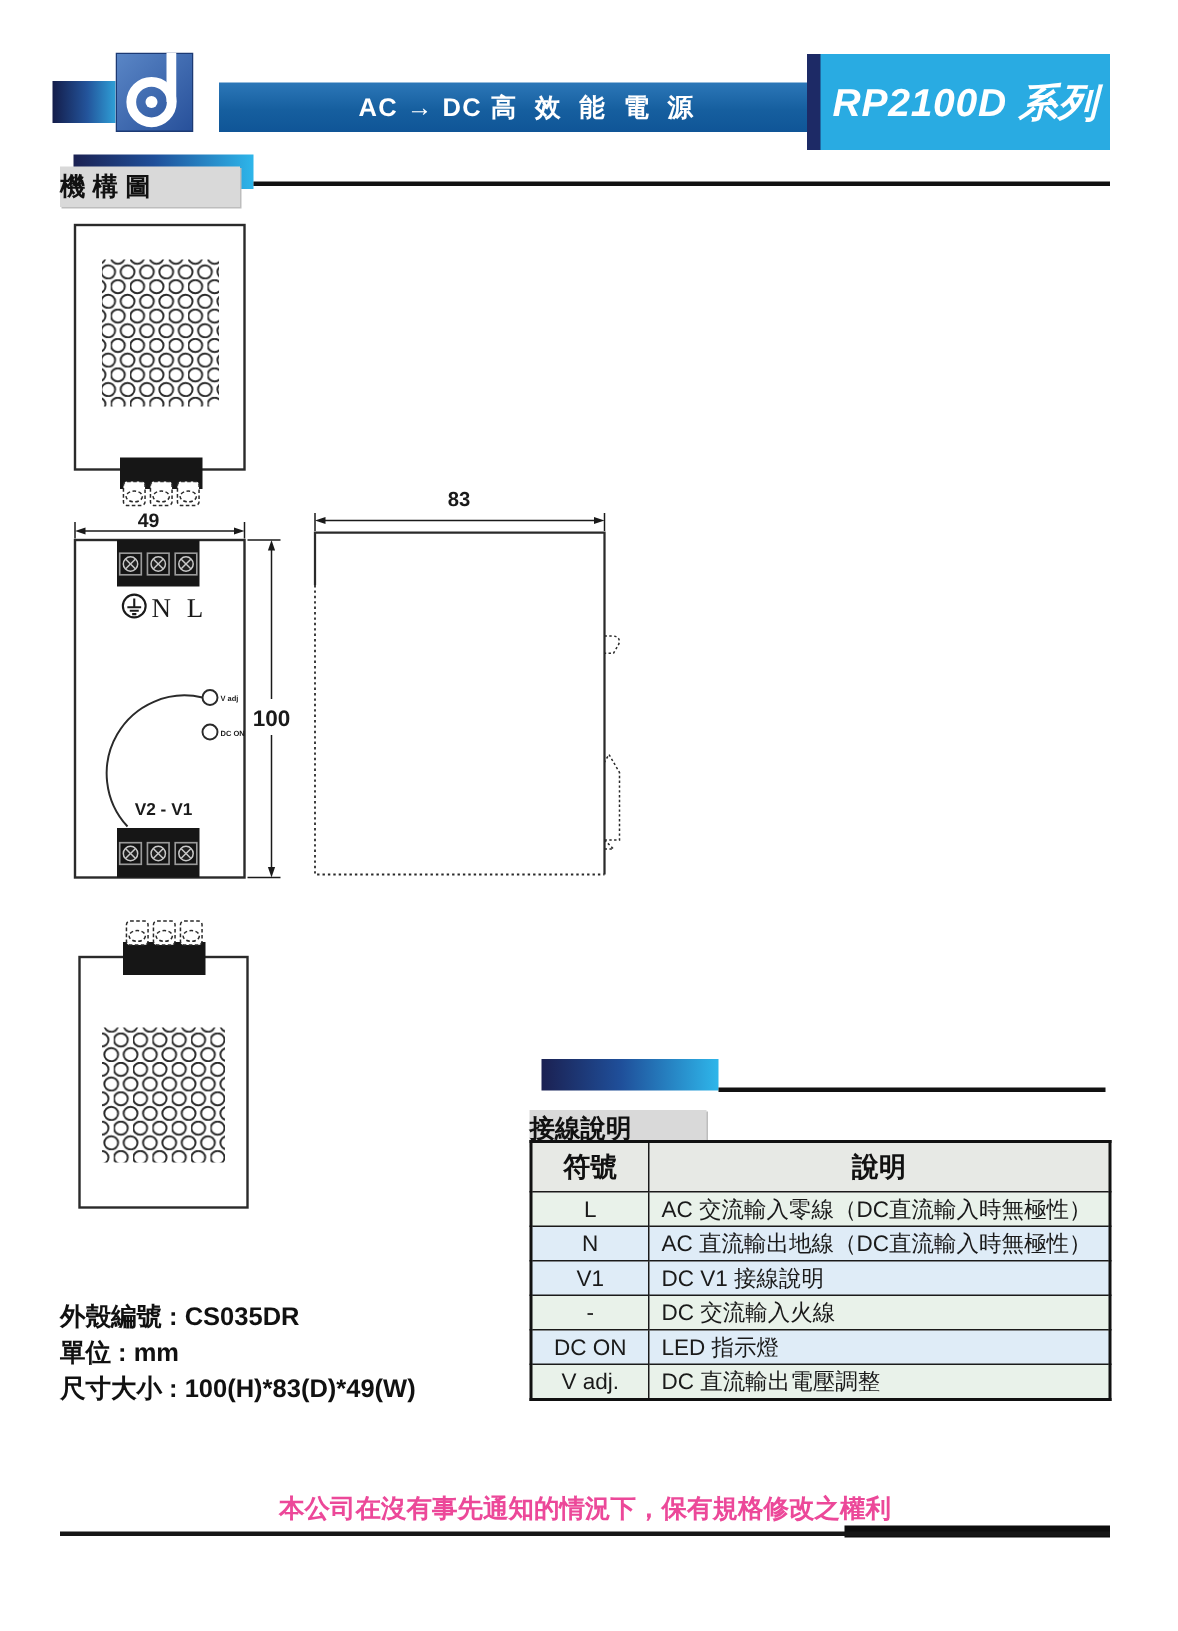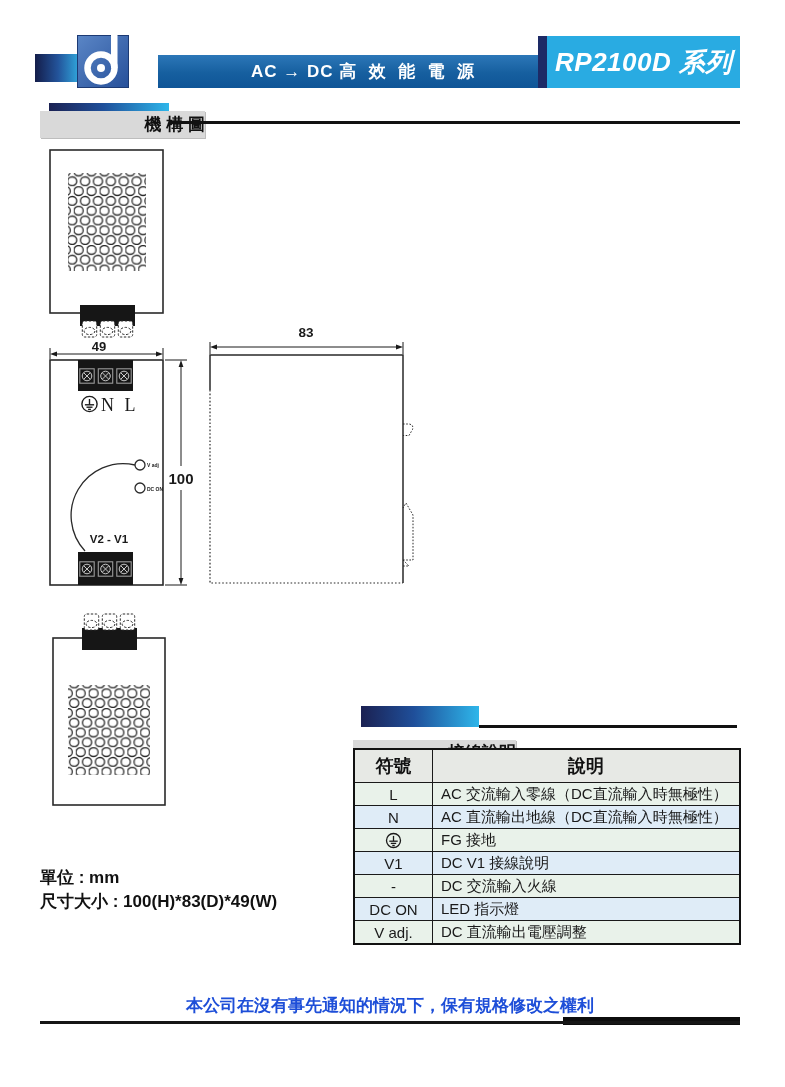--- a/index.html
+++ b/index.html
@@ -5,55 +5,55 @@
   html,body{margin:0;padding:0;background:#fff;}
   #page{
     position:relative;width:785px;height:1087px;background:#fff;
     font-family:"Liberation Sans",sans-serif;overflow:hidden;color:#1a1a1a;
   }
   .abs{position:absolute;}
   
   #accent-bar{left:35px;top:54px;width:42px;height:28px;
     background:linear-gradient(90deg,#141d4a 0%,#23549b 55%,#2f9fd6 100%);}
   #logo-box{left:77px;top:35px;width:52px;height:53px;}
-  #main-bar{left:158px;top:55px;width:410px;height:33px;
+  #main-bar{left:146px;top:55px;width:410px;height:33px;
     background:linear-gradient(180deg,#2c77b8 0%,#165f9f 55%,#0f5597 100%);
     display:flex;align-items:center;justify-content:center;}
   #main-bar span{color:#fff;font-weight:700;font-size:17px;white-space:pre;letter-spacing:1px;}
-  #series-badge{left:538px;top:36px;width:193px;height:52px;background:#29abe2;
+  #series-badge{left:538px;top:36px;width:193px;height:64px;background:#29abe2;
     border-left:9px solid #1d2a66;display:flex;align-items:center;justify-content:center;}
   #series-badge span{color:#fff;font-weight:700;font-style:italic;font-size:26px;letter-spacing:.5px;}
   
   .sec-bluebar{background:linear-gradient(90deg,#1b2152 0%,#1f4f9a 45%,#2eb6ea 100%);}
-  .sec-box{background:#d9d9d9;display:flex;align-items:center;justify-content:flex-end;
-    box-shadow:1px 1px 0 #bdbdbd;padding-left:45px;}
+  .sec-box{background:#d9d9d9;display:flex;align-items:center;justify-content:flex-start;
+    box-shadow:1px 1px 0 #bdbdbd;}
   .sec-box span{font-weight:700;font-size:17px;color:#111;}
   .sec-rule{background:#111;height:3px;}
   #mech-bluebar{left:49px;top:103px;width:120px;height:23px;}
   #mech-box{left:40px;top:111px;width:120px;height:27px;}
   #mech-rule{left:169px;top:121px;width:571px;}
   #wire-bluebar{left:361px;top:706px;width:118px;height:21px;}
   #wire-box{left:353px;top:717px;width:118px;height:25px;margin-top:23px;}
   #wire-rule{left:479px;top:725px;width:258px;}
   
   #info-block{left:40px;top:866px;width:320px;font-weight:700;font-size:17px;line-height:24px;color:#111;}
   
   #wiring-table-wrap{left:353px;top:748px;width:388px;}
-  table.wiring{border-collapse:collapse;width:388px;border:2px solid #111;}
+  table.wiring{border-collapse:collapse;width:388px;border:2px solid #111;margin-top:12px;}
   table.wiring th{background:#e7e9e5;font-size:18px;font-weight:700;height:30px;
     border:1px solid #1a1a1a;color:#111;}
   table.wiring td{border:1px solid #1a1a1a;font-size:15px;height:22px;padding:0;}
   table.wiring td.sym{width:75px;text-align:center;}
   table.wiring td.desc{padding-left:8px;}
   tr.tint-green{background:#e9f2ea;}
   tr.tint-blue{background:#dfecf7;}
   th.col-sym{width:75px;}
   
   #disclaimer{left:40px;top:994px;width:700px;text-align:center;
-    font-weight:700;font-size:17px;color:#1d4ed8;}
+    font-weight:700;font-size:17px;color:#ec4899;}
   #bottom-rule-thick{left:563px;top:1017px;width:177px;height:8px;background:#0d0d0d;}
   #bottom-rule-thin{left:40px;top:1021px;width:700px;height:3px;background:#161616;}
   
   svg text{font-family:"Liberation Sans",sans-serif;fill:#1a1a1a;}
   svg text.dim{font-weight:700;}
   svg text.serif{font-family:"Liberation Serif",serif;}
 </style>
 </head>
 <body>
 
@@ -220,20 +220,21 @@
       <ellipse cy="2" rx="5.4" ry="3.6" fill="none" stroke="#2a2a2a" stroke-width="1" stroke-dasharray="2.4 1.6"></ellipse>
     </g>
     <g transform="translate(77.5,12)">
       <rect x="-7.2" y="-8" width="14.4" height="16" rx="2.5" fill="#fff" stroke="#2a2a2a" stroke-width="1" stroke-dasharray="2.4 1.6"></rect>
       <ellipse cy="2" rx="5.4" ry="3.6" fill="none" stroke="#2a2a2a" stroke-width="1" stroke-dasharray="2.4 1.6"></ellipse>
     </g>
     <rect x="18" y="75" width="82" height="90" fill="url(#holes)"></rect>
   </svg>
 
   <div class="abs" id="info-block">
+    <div>外殼編號 : CS035DR</div>
     <div>單位 : mm</div>
     <div>尺寸大小 : 100(H)*83(D)*49(W)</div>
   </div>
 
   <div class="abs sec-bluebar" id="wire-bluebar"></div>
   <div class="abs sec-box" id="wire-box">
     <span>接線說明</span>
   </div>
   <div class="abs sec-rule" id="wire-rule"></div>
 
@@ -247,34 +248,20 @@
       </thead>
       <tbody>
         <tr class="tint-green">
           <td class="sym">L</td>
           <td class="desc">AC 交流輸入零線（DC直流輸入時無極性）</td>
         </tr>
         <tr class="tint-blue">
           <td class="sym">N</td>
           <td class="desc">AC 直流輸出地線（DC直流輸入時無極性）</td>
         </tr>
-        <tr class="tint-green">
-          <td class="sym">
-            <svg width="17" height="17" viewBox="-8.5 -8.5 17 17" style="vertical-align:middle">
-              <g stroke="#1a1a1a" stroke-width="1.3" fill="none">
-                <circle r="7"></circle>
-                <line x1="0" y1="-4.6" x2="0" y2="0.7"></line>
-                <line x1="-4.2" y1="0.7" x2="4.2" y2="0.7"></line>
-                <line x1="-2.7" y1="2.9" x2="2.7" y2="2.9"></line>
-                <line x1="-1.2" y1="5" x2="1.2" y2="5"></line>
-              </g>
-            </svg>
-          </td>
-          <td class="desc">FG 接地</td>
-        </tr>
         <tr class="tint-blue">
           <td class="sym">V1</td>
           <td class="desc">DC V1 接線說明</td>
         </tr>
         <tr class="tint-green">
           <td class="sym">-</td>
           <td class="desc">DC 交流輸入火線</td>
         </tr>
         <tr class="tint-blue">
           <td class="sym">DC ON</td>

